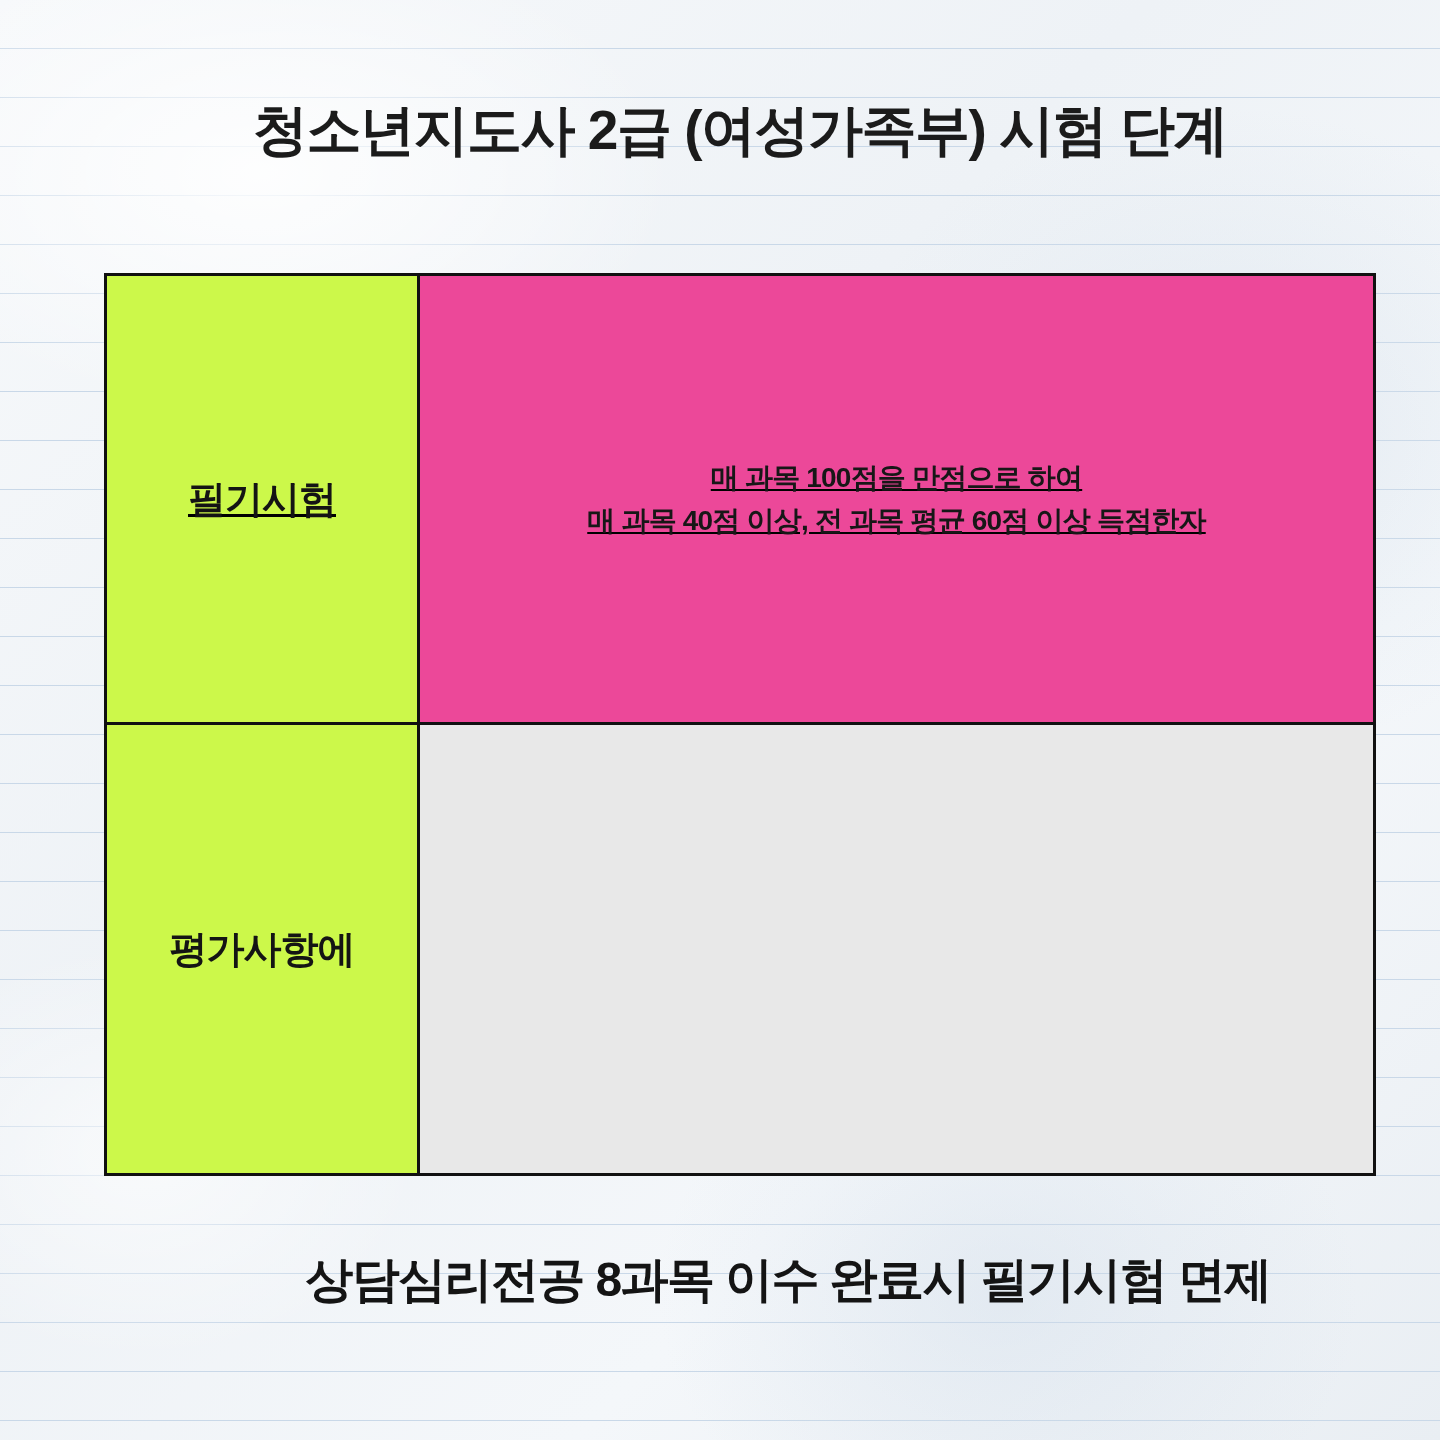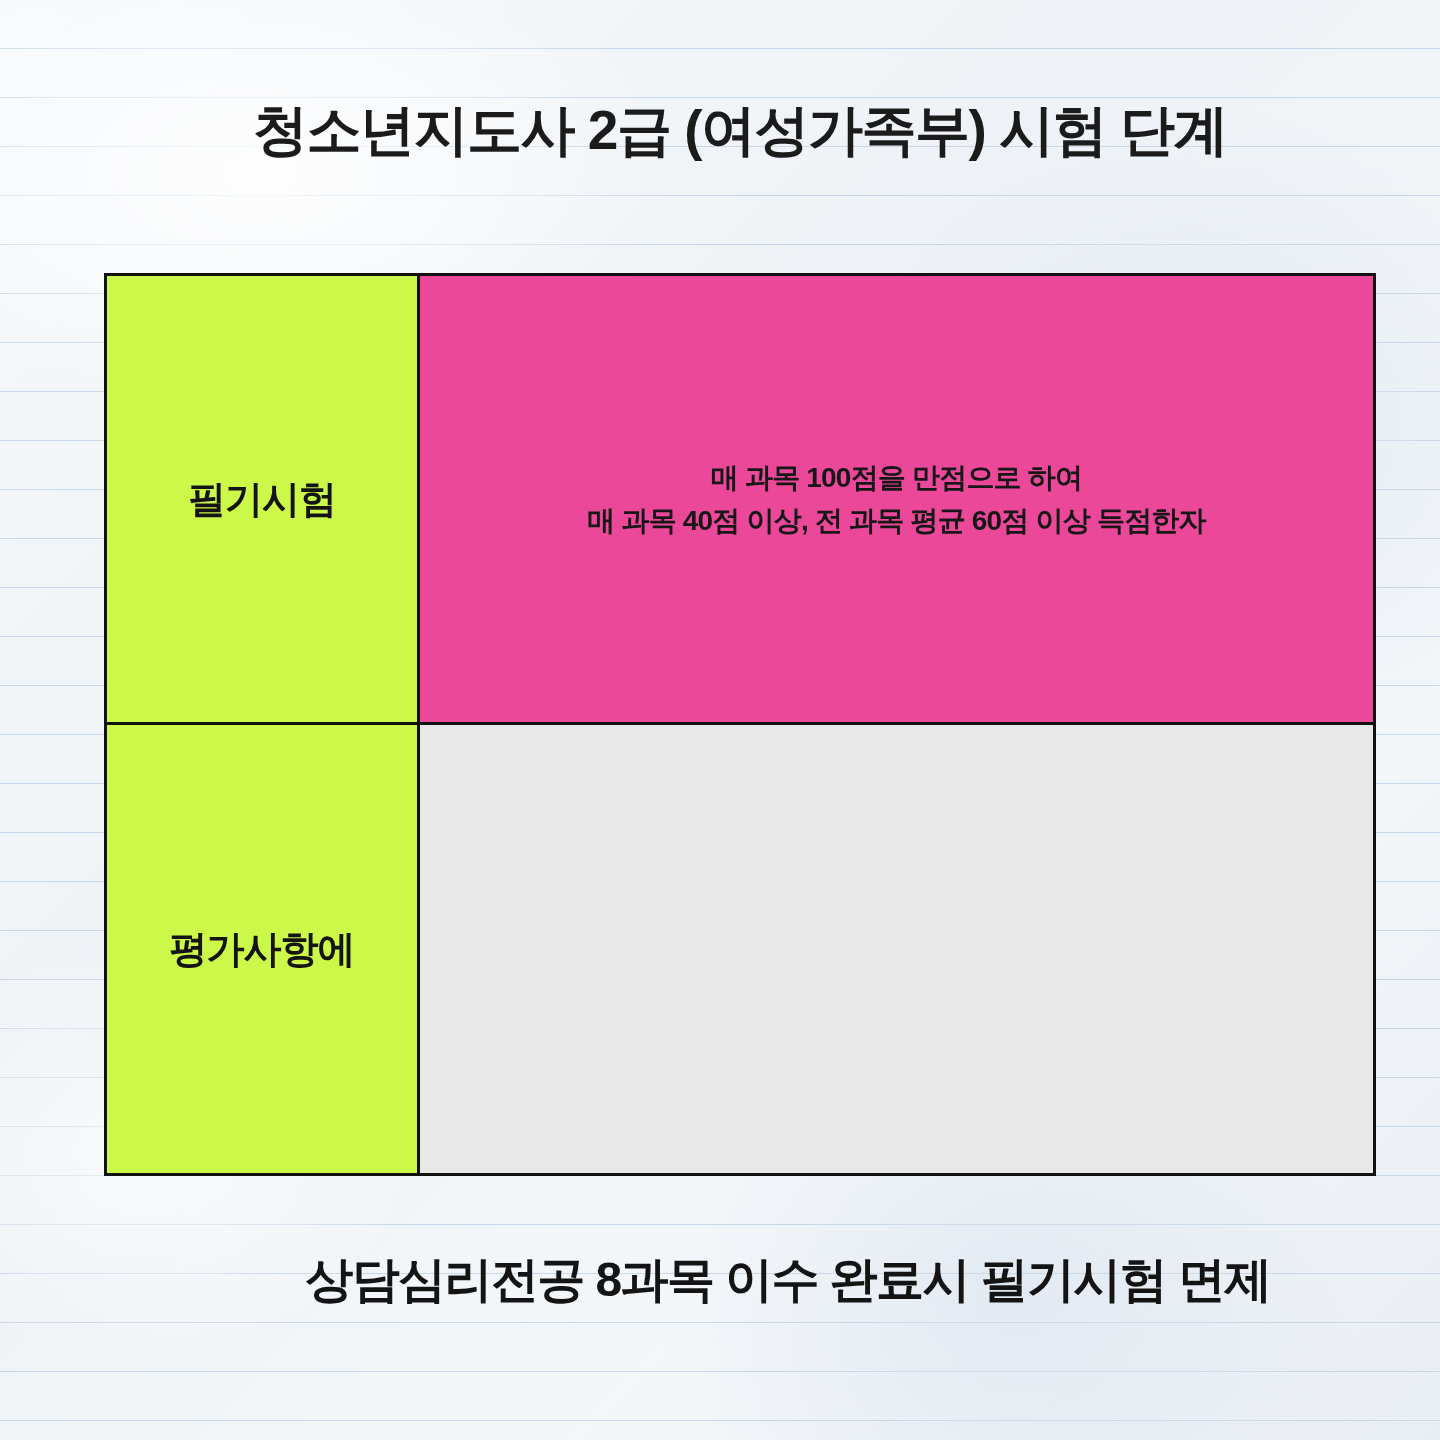--- a/index.html
+++ b/index.html
@@ -73,21 +73,21 @@
     box-sizing: border-box;
     display: flex;
     flex-direction: column;
     background: #e8e8e8;
   }
   .row {
     display: flex;
     width: 100%;
     box-sizing: border-box;
   }
-  .row-written { height: 449px; border-bottom: 3px solid #111; }
+  .row-written { height: 449px; border-bottom: 3px solid #111; text-decoration: underline; }
   .row-practical { height: 448px; }
 
   .cell-label {
     width: 313px;
     min-width: 313px;
     background: #ccf84a;
     border-right: 3px solid #111;
     box-sizing: border-box;
     display: flex;
     align-items: center;

